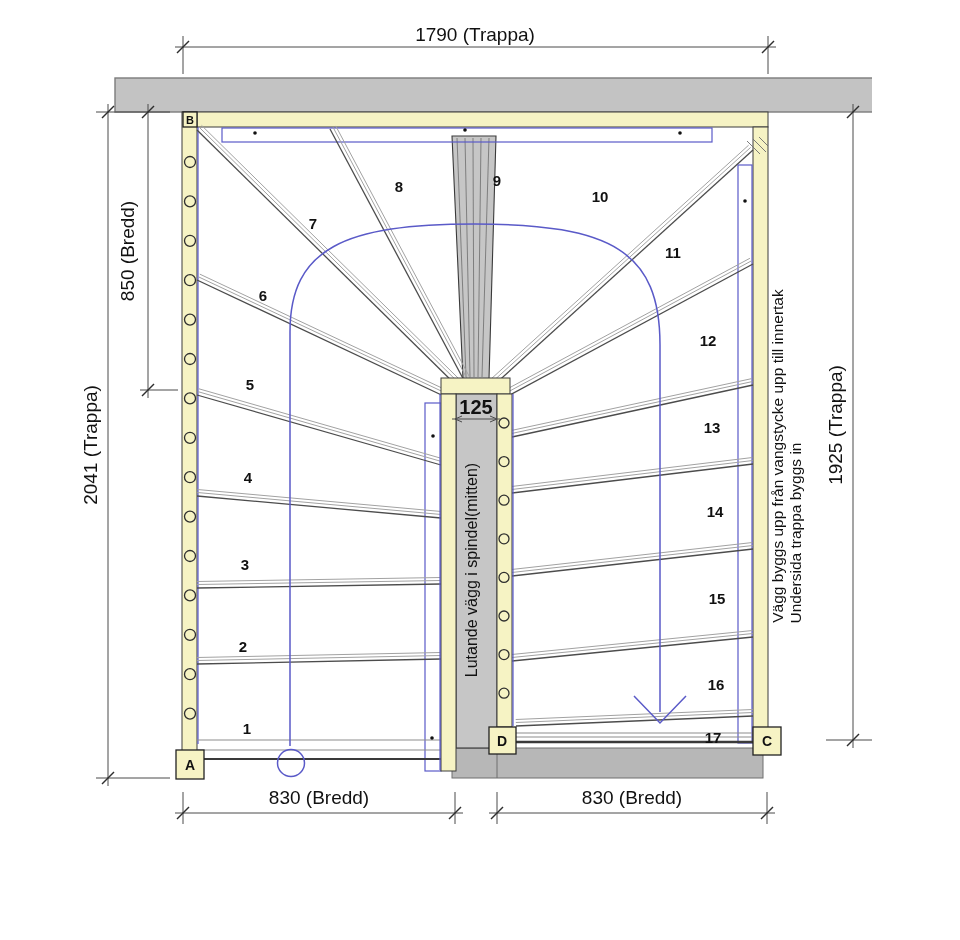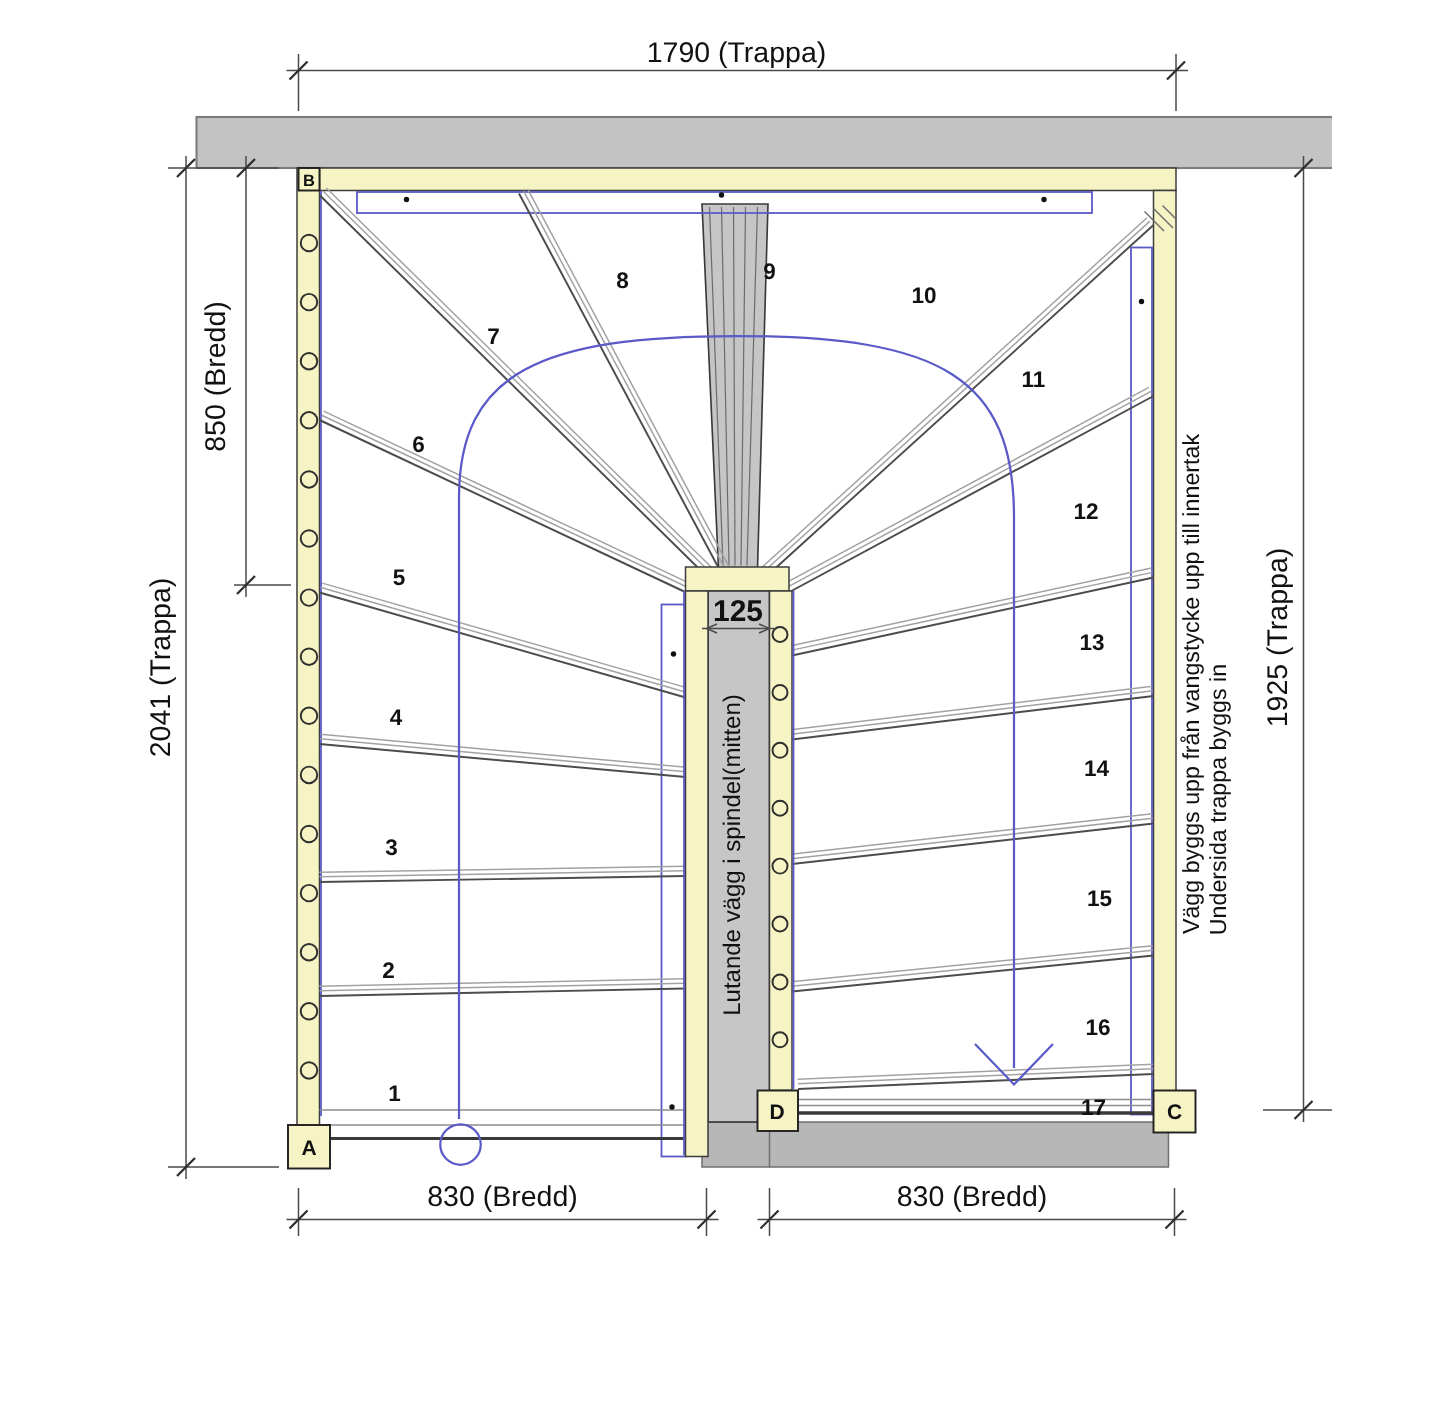--- a/index.html
+++ b/index.html
@@ -1,17 +1,17 @@
 <!DOCTYPE html>
 <html><head>
 <meta charset="utf-8">
 <style>
   html,body{margin:0;padding:0;background:#ffffff;}
   .canvas{position:relative;width:872px;height:940px;background:#fff;overflow:hidden;
-          font-family:"Liberation Sans", sans-serif;margin-left:16px;}
+          font-family:"Liberation Sans", sans-serif;}
   svg{position:absolute;left:0;top:0;}
   
   .c-wall   {fill:var(--wall);stroke:#7c7c7c;stroke-width:1.4;}
   .c-slab   {fill:var(--slab);stroke:#6f6f6f;stroke-width:1;}
   .c-winder {fill:var(--winder);stroke:#3a3a3a;stroke-width:1.1;}
   .c-yellow {fill:var(--yellow);stroke:#3c3c3c;stroke-width:1;}
   .c-yellow-box{fill:var(--yellow);stroke:#222;stroke-width:1.3;}
   .blueln   {stroke:var(--blue);fill:none;stroke-width:1.2;}
   .bluethick{stroke:var(--blue);fill:none;stroke-width:1.5;}
   .dimln    {stroke:#4a4a4a;fill:none;stroke-width:1;}

